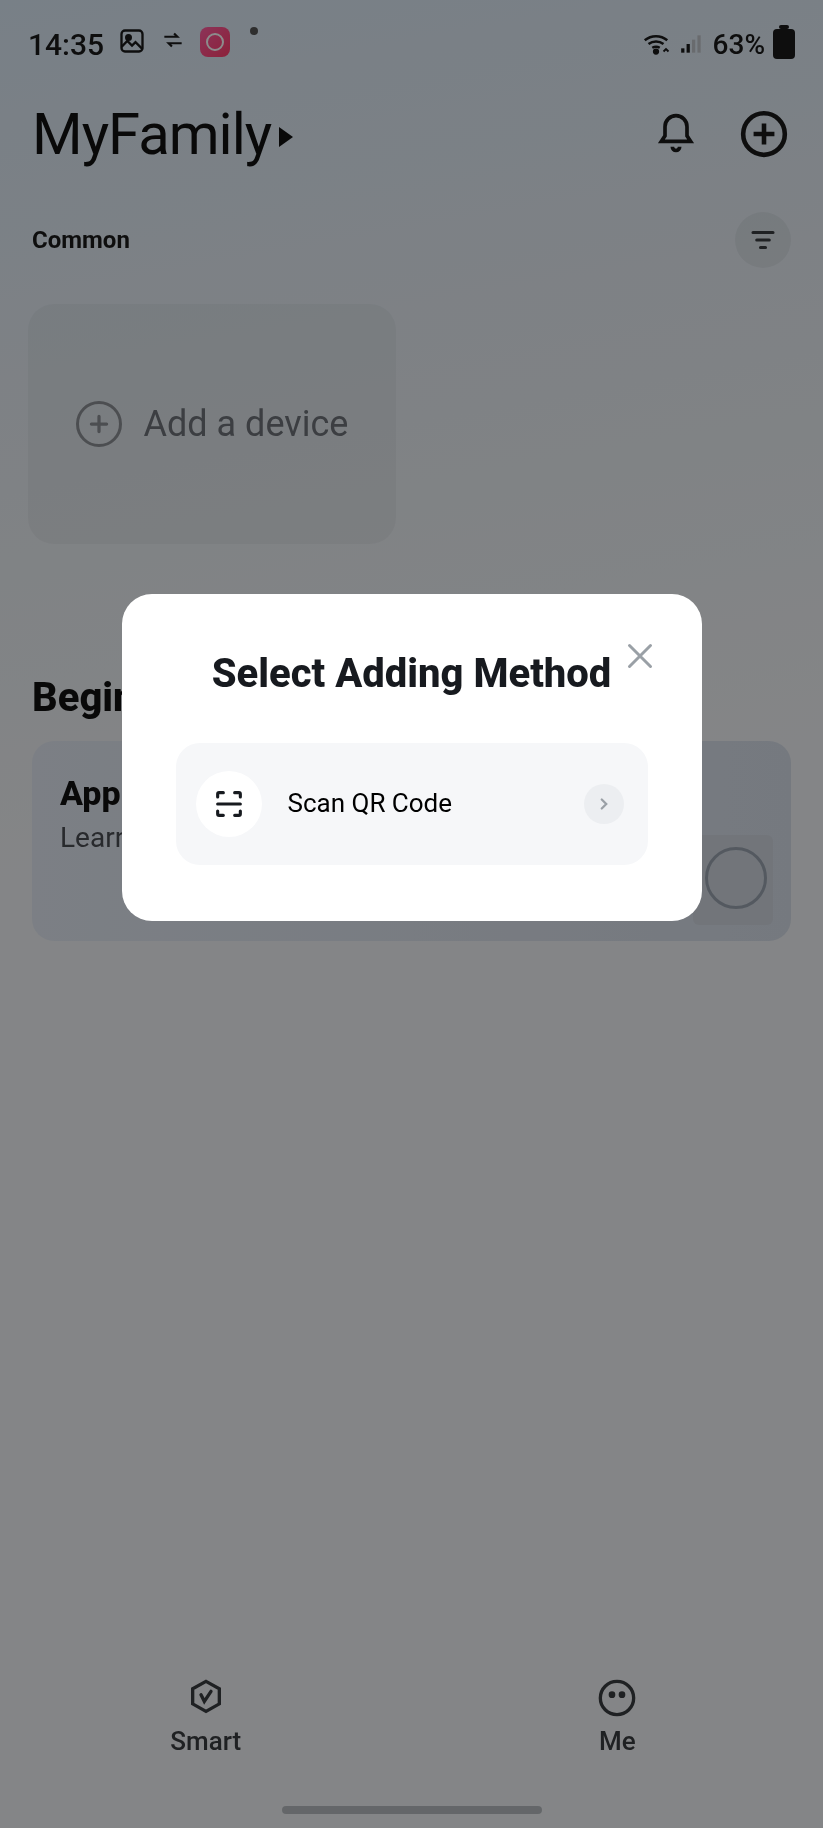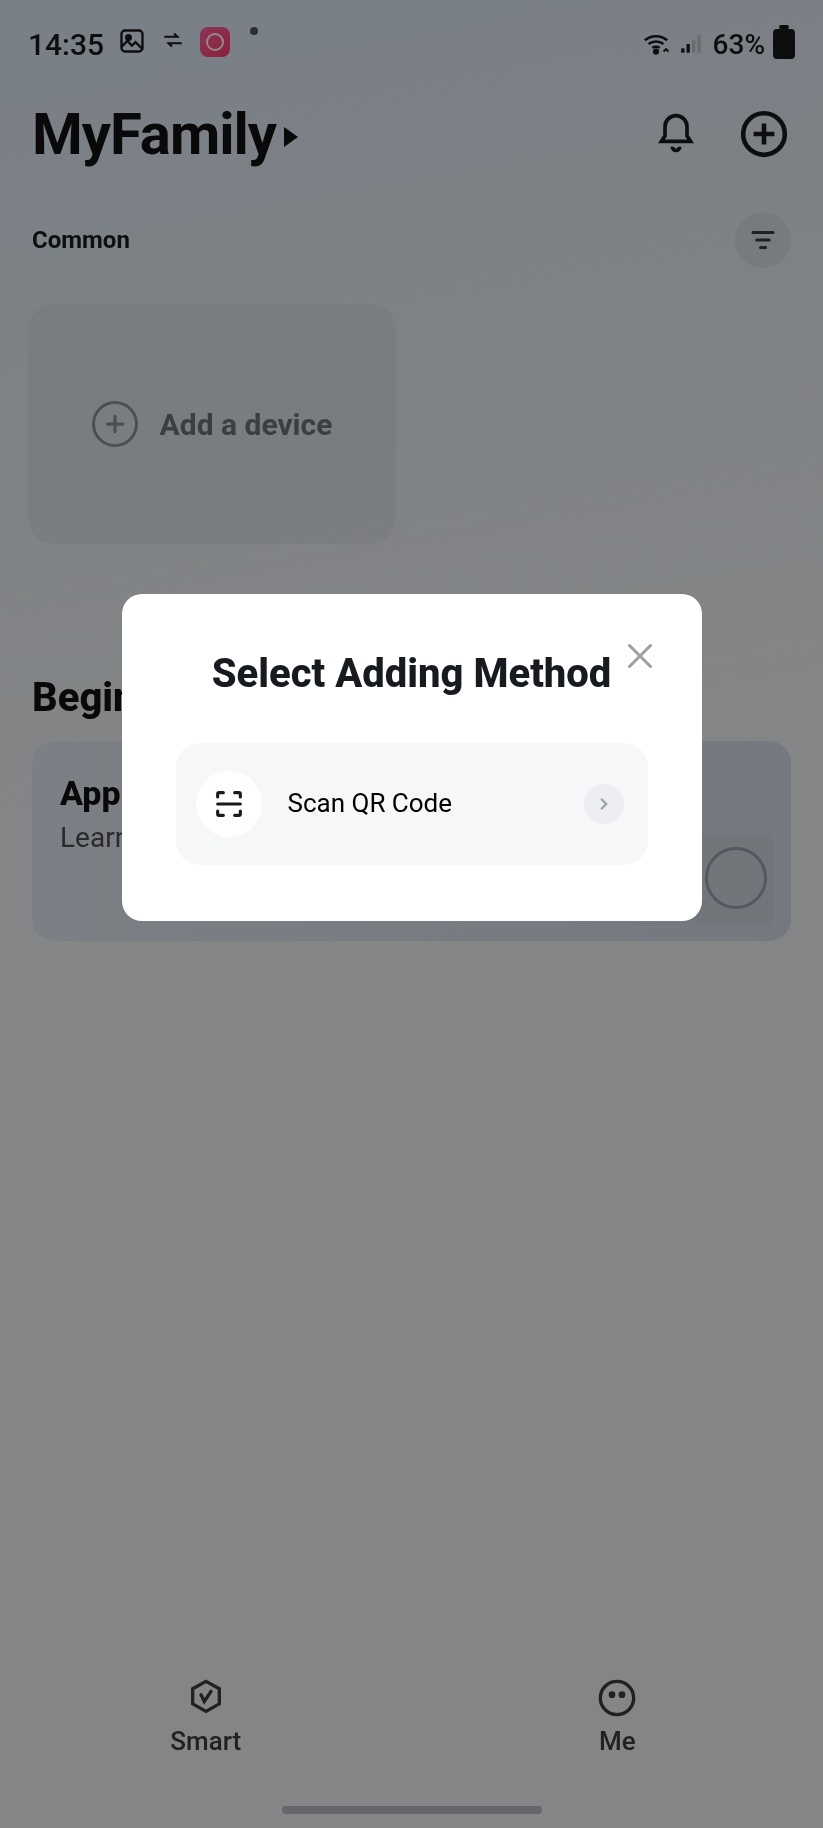--- a/index.html
+++ b/index.html
@@ -29,40 +29,40 @@
   .battery-wrap { display:flex; align-items:center; gap:4px;}
   .battery { width:22px;height:30px;border-radius:4px;background:#1a1a1a; position:relative;}
   .battery::before{content:"";position:absolute;top:-4px;left:6px;width:10px;height:4px;background:#1a1a1a;border-radius:2px;}
 
   
   .app-header {
     display:flex; align-items:center; justify-content:space-between;
     padding: 30px 32px 10px 32px;
   }
   .title-wrap { display:flex; align-items:center; gap:6px;}
-  .app-title { font-size: 58px; font-weight: 700; color:#111; letter-spacing:-1px;}
+  .app-title { font-size: 58px; font-weight: 400; color:#111; letter-spacing:-1px;}
   .dropdown-caret { width:0;height:0;border-top:10px solid transparent;border-bottom:10px solid transparent;border-left:14px solid #111; margin-left:2px; margin-top:6px;}
   .header-actions { display:flex; align-items:center; gap:34px;}
   .hdr-btn { width:54px;height:54px; display:flex; align-items:center;justify-content:center;}
 
   
   .section-row { display:flex; align-items:center; justify-content:space-between; padding: 34px 32px 18px 32px;}
   .section-title { font-size: 24px; font-weight: 700; color:#1a1a1a;}
   .sort-btn { width:56px;height:56px;border-radius:28px;background:rgba(0,0,0,0.05);display:flex;align-items:center;justify-content:center;}
 
   
   .add-card {
     margin: 18px 28px 0 28px;
     width: 368px; height: 240px;
     border-radius: 26px;
     background: rgba(0,0,0,0.035);
     display:flex; align-items:center; justify-content:center; gap:22px;
   }
   .plus-circle { width:46px;height:46px;border:3px solid #8b8f94;border-radius:50%; display:flex;align-items:center;justify-content:center;}
-  .add-card-text { font-size: 30px; color:#6d7278; font-weight:700;}
+  .add-card-text { font-size: 36px; color:#6d7278; font-weight:400;}
 
   
   .beginner-header { padding: 130px 32px 20px 32px; }
   .beginner-title { font-size: 40px; font-weight:800; color:#111;}
   .beginner-card {
     margin: 0 32px; height:200px; border-radius:22px;
     background: linear-gradient(90deg,#e2e8f2,#d6dde8);
     padding: 32px 28px; position:relative; overflow:hidden;
     display:flex; flex-direction:column; gap:8px;
   }
@@ -82,21 +82,21 @@
   .nav-label { font-size:26px; color:#3a3c40; font-weight:500;}
   .nav-icon { width:44px;height:44px; display:flex;align-items:center;justify-content:center;}
   .home-indicator { position:absolute; bottom:14px; left:50%; transform:translateX(-50%); width:260px;height:8px;border-radius:4px;background:#b7bbc0;}
 
   
   .scrim { position:absolute; inset:0; background:rgba(0,0,0,0.45); }
 
   
   .modal {
     position:absolute; left:50%; top:594px; transform:translateX(-50%);
-    width:580px; background:#fff; border-radius:20px;
+    width:580px; background:#fff; border-radius:30px;
     padding: 44px 54px 56px 54px;
   }
   .modal-close { position:absolute; top:40px; right:40px; width:44px;height:44px; display:flex;align-items:center;justify-content:center;}
   .modal-title { font-size:40px; font-weight:800; color:#171a1f; text-align:center; margin-top:12px; margin-bottom:46px;}
   .method-item {
     display:flex; align-items:center; gap:26px;
     background:#f6f7f9; border-radius:24px;
     padding:28px 24px 28px 20px; margin-bottom:42px;
   }
   .method-item:last-child{ margin-bottom:0;}

